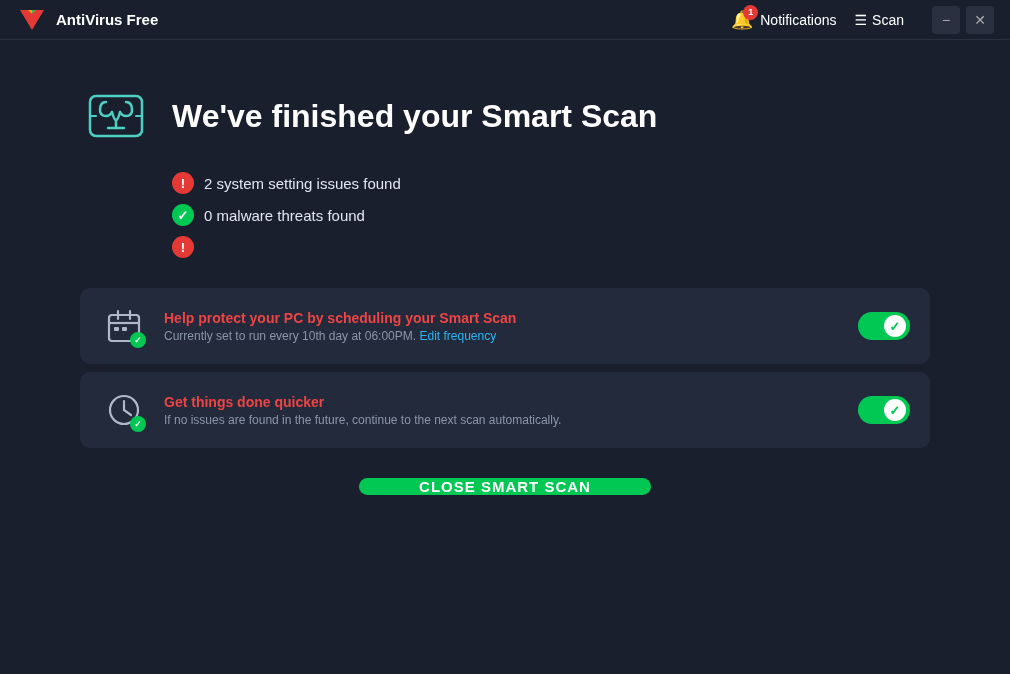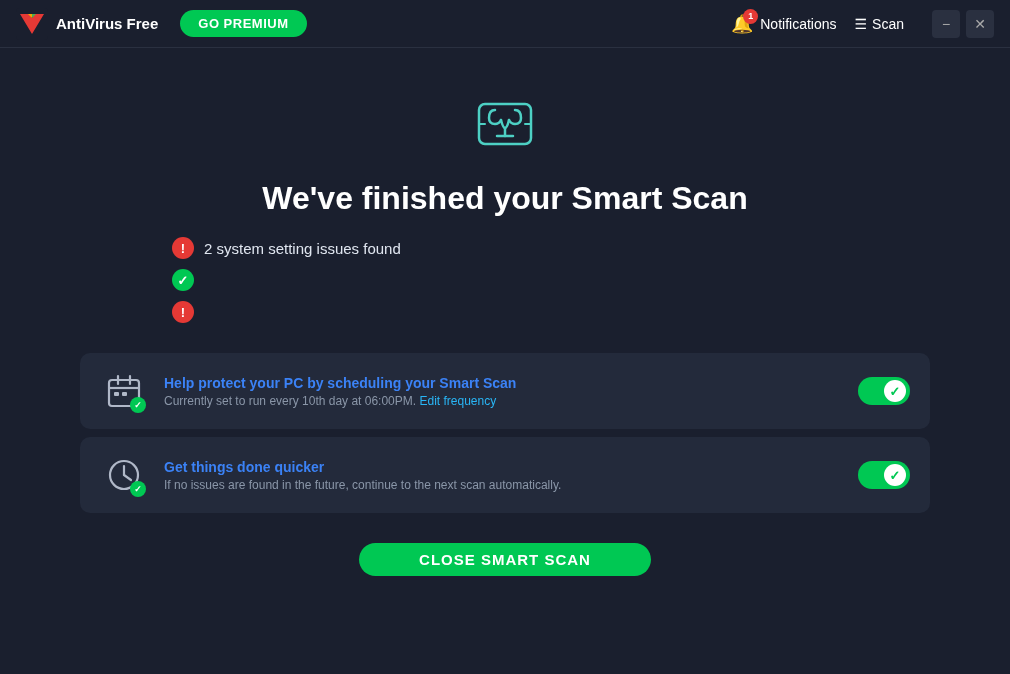--- a/index.html
+++ b/index.html
@@ -10,21 +10,21 @@
       font-family: -apple-system, BlinkMacSystemFont, 'Segoe UI', Arial, sans-serif;
       color: #fff;
       overflow: hidden;
     }
 
     
     .header {
       display: flex;
       align-items: center;
       padding: 0 16px;
-      height: 48px;
+      height: 40px;
       background: #1a1f2e;
       border-bottom: 1px solid #2a3040;
     }
     .logo-area {
       display: flex;
       align-items: center;
       gap: 8px;
       flex: 1;
     }
     .logo-icon {
@@ -116,21 +116,20 @@
     .main {
       padding: 40px 80px 30px 80px;
     }
 
     
     .title-section {
       display: flex;
       align-items: center;
       gap: 20px;
       margin-bottom: 20px;
-      flex-direction: column;
     }
     .scan-icon-wrap {
       width: 72px;
       height: 72px;
       display: flex;
       align-items: center;
       justify-content: center;
       flex-shrink: 0;
     }
     .main-title {
@@ -213,21 +212,21 @@
       justify-content: center;
       flex-shrink: 0;
       position: relative;
     }
     .card-content {
       flex: 1;
     }
     .card-title {
       font-size: 14px;
       font-weight: 700;
-      color: #3b82f6;
+      color: #ef4444;
       margin-bottom: 3px;
     }
     .card-subtitle {
       font-size: 12px;
       color: #8a96a8;
     }
     .card-edit-link {
       color: #29b6f6;
       text-decoration: none;
       cursor: pointer;
@@ -263,21 +262,21 @@
     .close-scan-wrap {
       display: flex;
       justify-content: center;
       margin-top: 8px;
     }
     .close-scan-btn {
       background: #00c853;
       color: #fff;
       border: none;
       border-radius: 30px;
-      padding: 8px 60px;
+      padding: 0 60px;
       font-size: 15px;
       font-weight: 700;
       cursor: pointer;
       letter-spacing: 1px;
     }
 
     
     .badge-check {
       position: absolute;
       bottom: 2px;
@@ -300,21 +299,20 @@
 <div class="header">
   <div class="logo-area">
 
     <svg class="logo-icon" viewBox="0 0 32 32" xmlns="http://www.w3.org/2000/svg">
       <rect width="32" height="32" rx="4" fill="#1a1f2e"></rect>
       <polygon points="4,6 14,6 16,10 18,6 28,6 16,26" fill="#e53935"></polygon>
       <polygon points="8,6 16,6 16,10 12,6" fill="#f4a700"></polygon>
       <polygon points="24,6 16,6 16,10 20,6" fill="#4caf50"></polygon>
     </svg>
     <span class="app-name">AntiVirus Free</span>
-    <button class="go-premium-btn">GO PREMIUM</button>
   </div>
   <div class="header-right">
     <button class="notifications-btn">
       <span class="notif-bell">
         🔔
         <span class="notif-badge">1</span>
       </span>
       <span>Notifications</span>
     </button>
     <button class="menu-btn">
@@ -349,20 +347,21 @@
   </div>
 
 
   <div class="issues-list">
     <div class="issue-item">
       <span class="issue-icon warning">!</span>
       <span>2 system setting issues found</span>
     </div>
     <div class="issue-item">
       <span class="issue-icon ok">✓</span>
+      <span>0 malware threats found</span>
     </div>
     <div class="issue-item">
       <span class="issue-icon warning">!</span>
     </div>
   </div>
 
   <div class="cards-section">
 
     <div class="card">
       <div class="card-icon-wrap">

